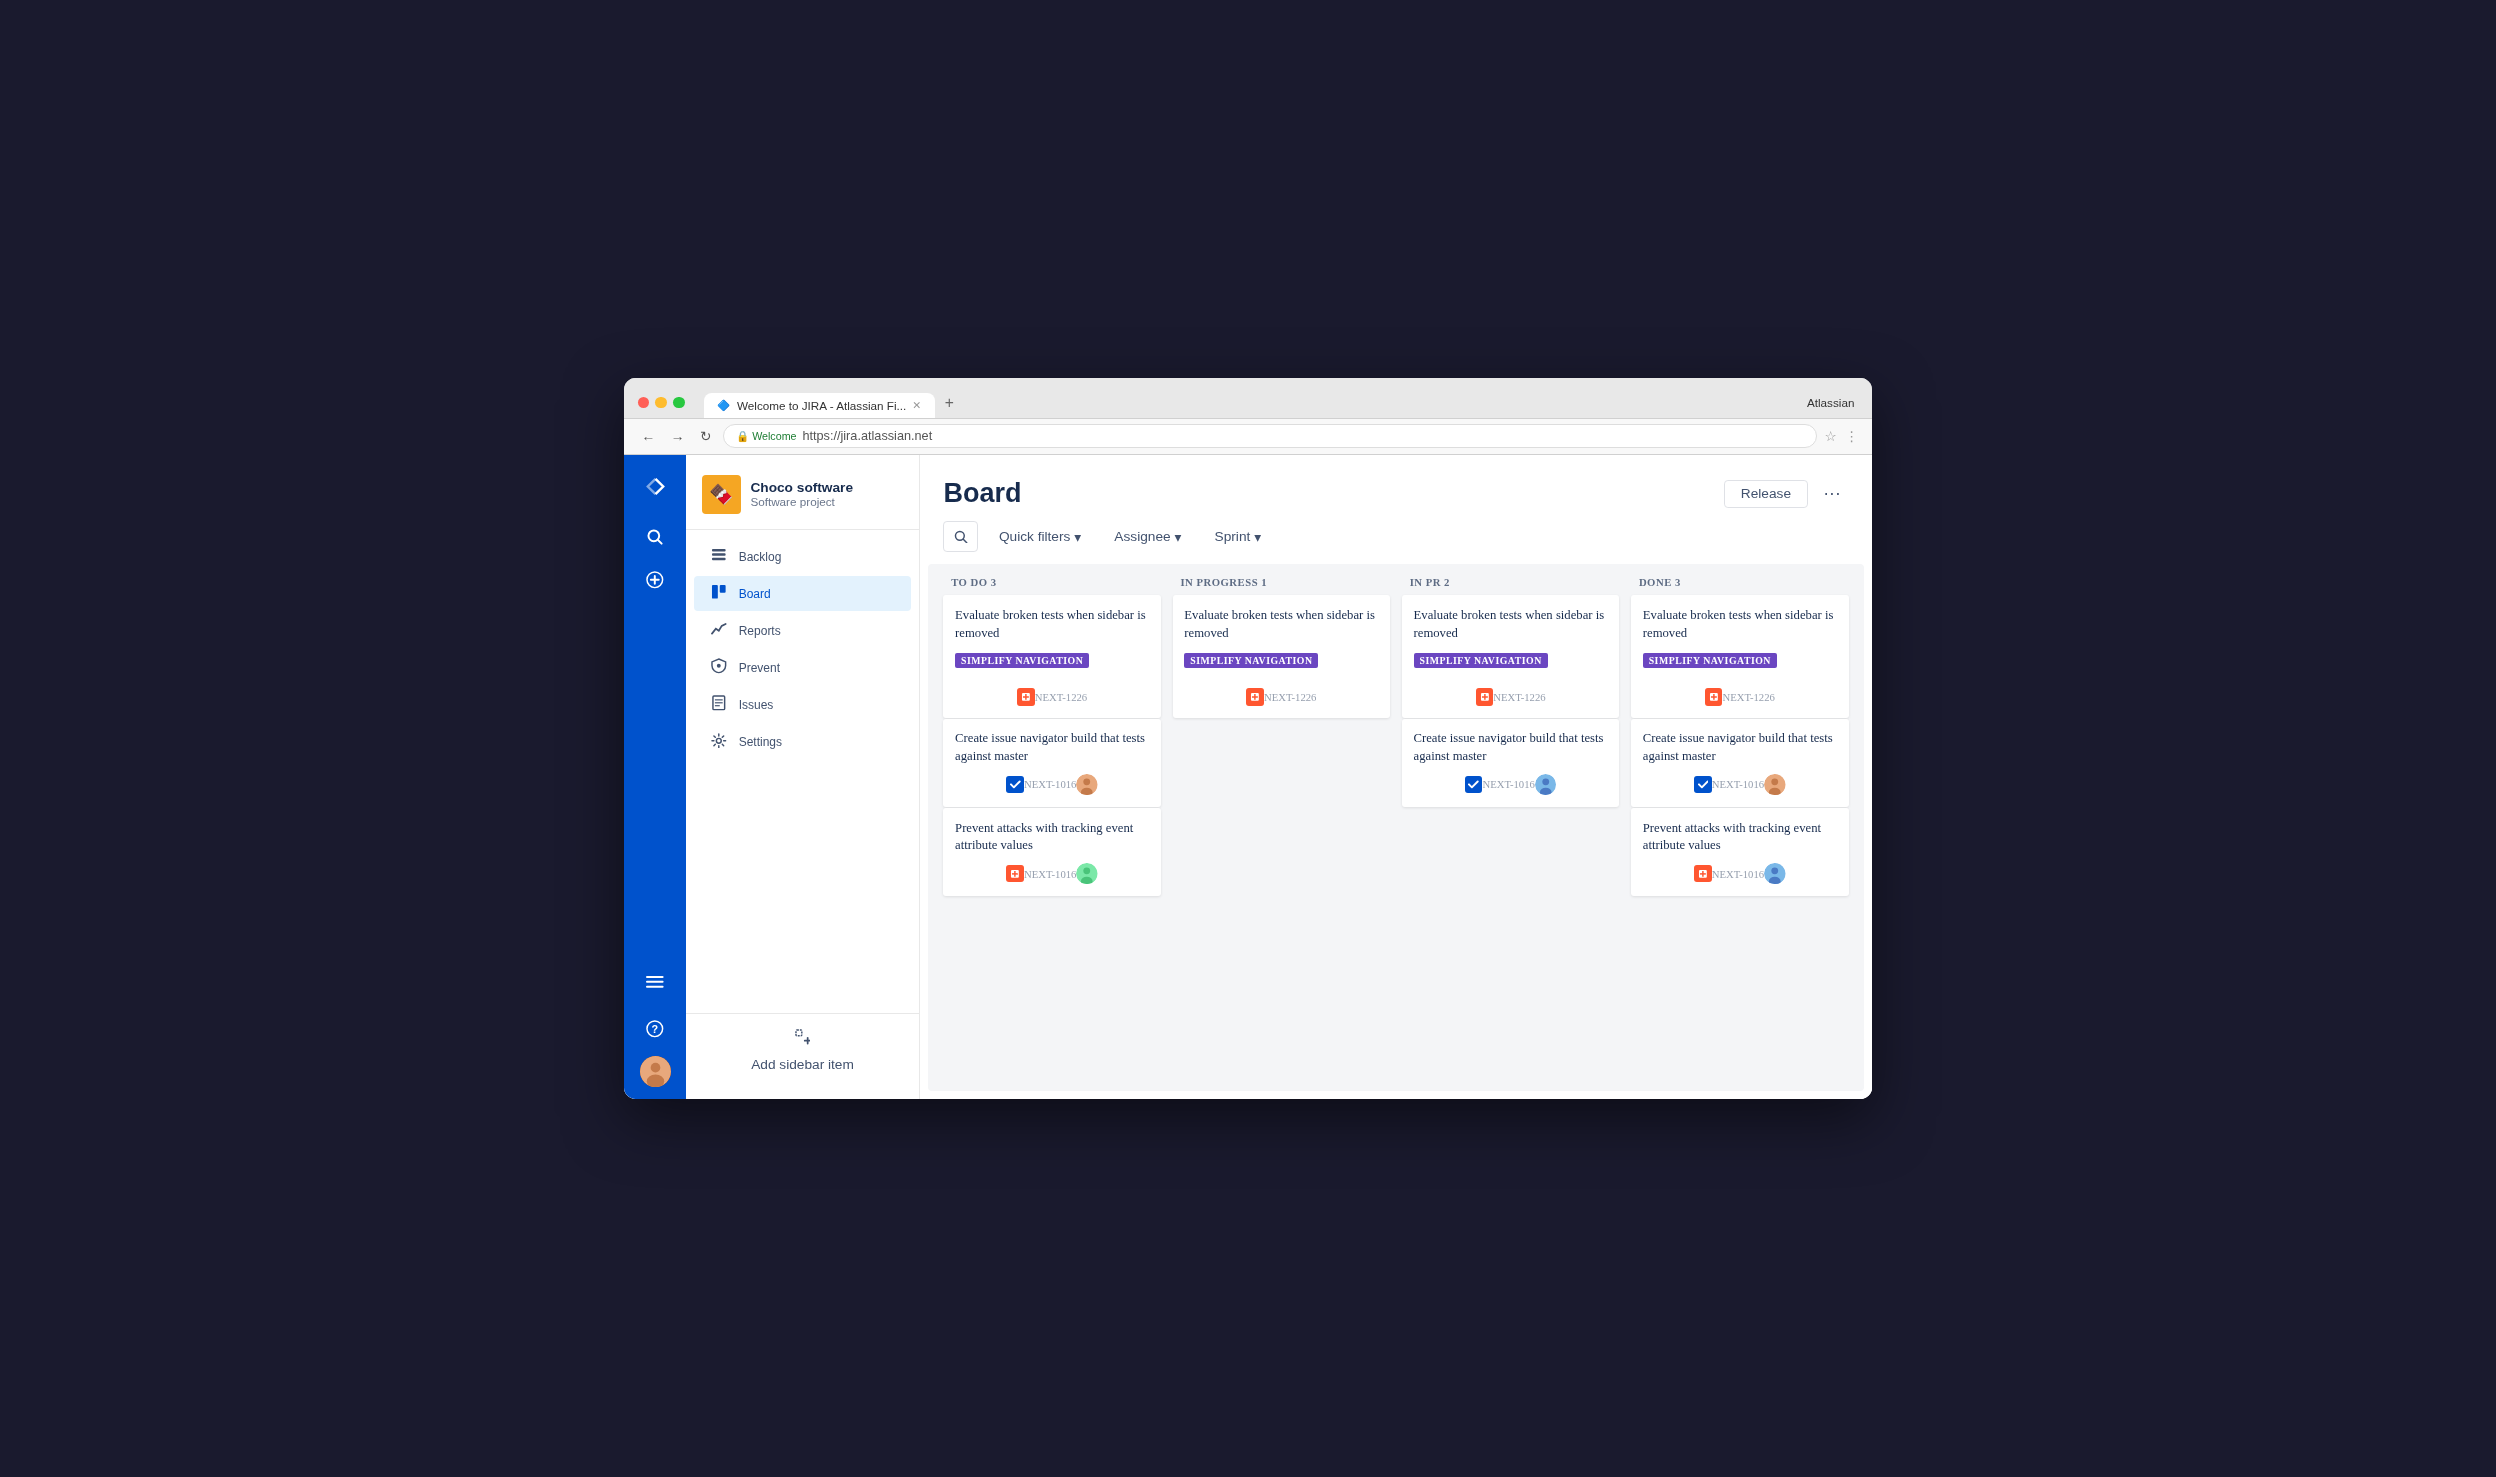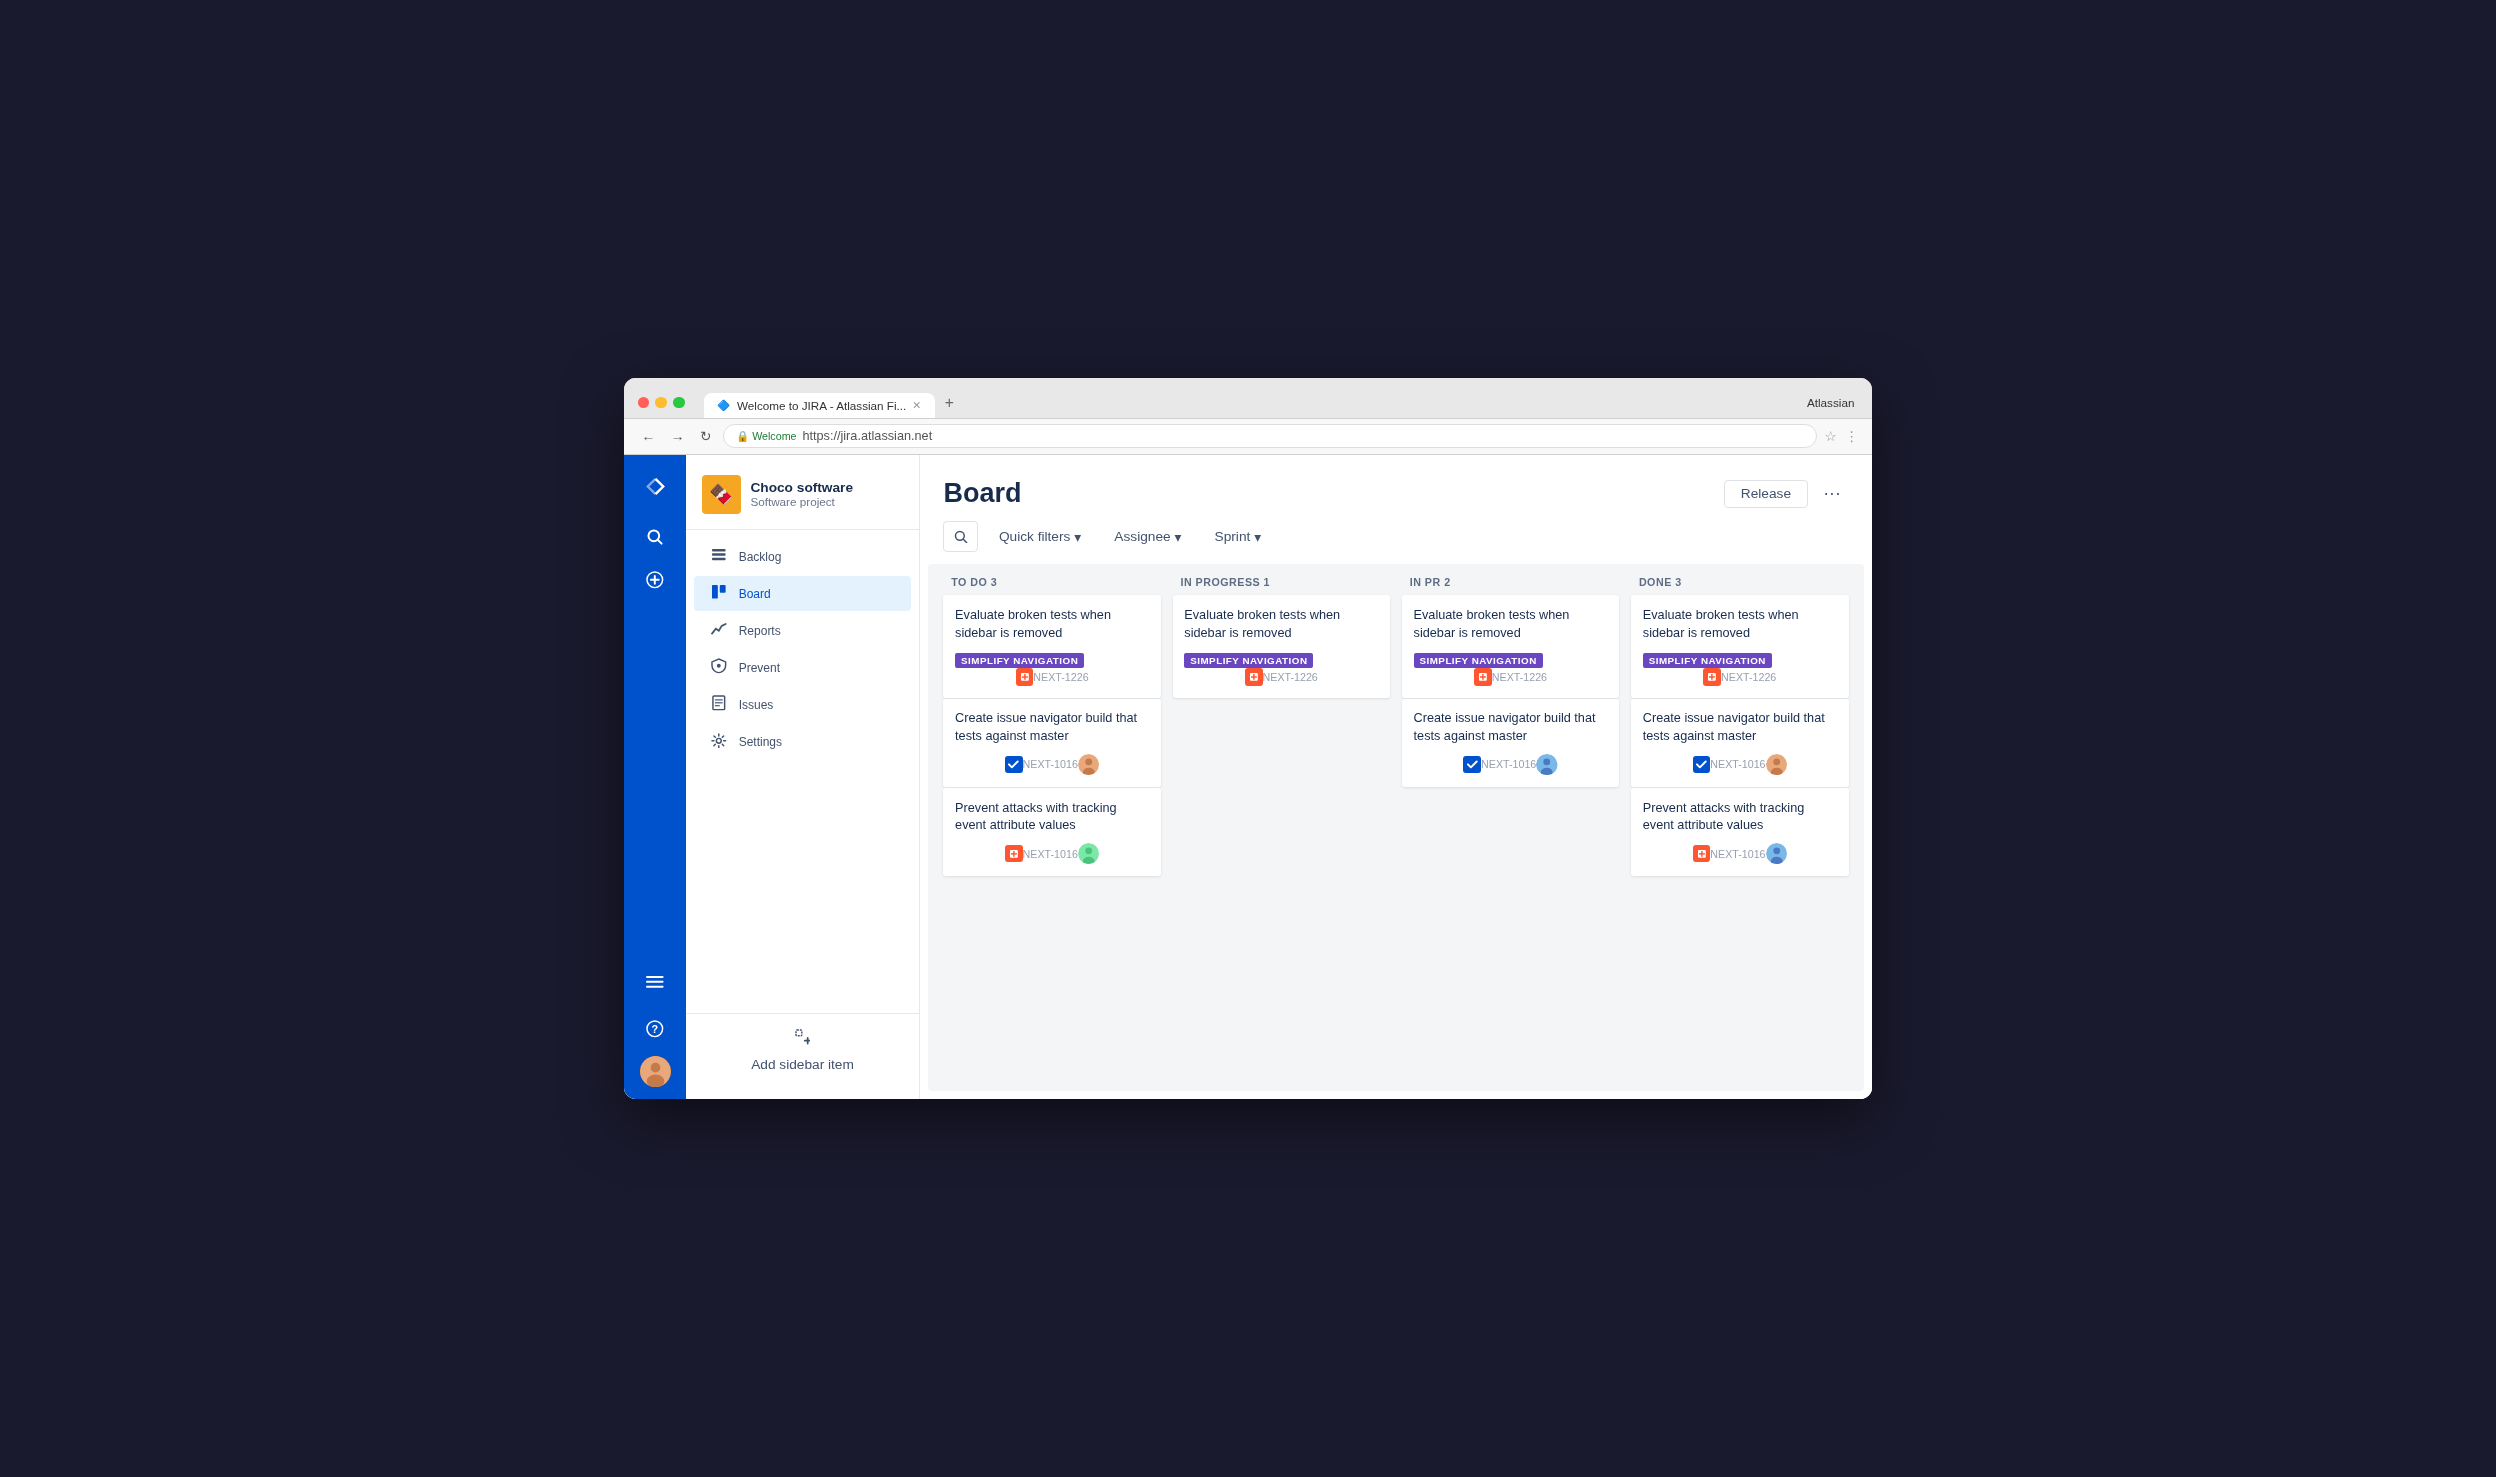--- a/index.html
+++ b/index.html
@@ -294,20 +294,21 @@
     
     .board-body {
       flex: 1;
       padding: 0 15.6px 15.6px;
       display: flex;
       gap: 11.7px;
       overflow-x: auto;
       background: #f4f5f7;
       margin: 0 7.8px 7.8px;
       border-radius: 3.9px;
+      font-family: Liberation Serif, serif;
     }
 
     .board-column {
       flex: 1;
       min-width: 215px;
       max-width: 273px;
       display: flex;
       flex-direction: column;
     }
 
@@ -345,21 +346,21 @@
     .card-tag {
       display: inline-block;
       background: #6b46c1;
       color: #fff;
       font-size: 9.8px;
       font-weight: 700;
       padding: 2px 5.9px;
       border-radius: 2px;
       text-transform: uppercase;
       letter-spacing: 0.5px;
-      margin-bottom: 0;
+      margin-bottom: 20px;
     }
 
     .card-footer {
       display: flex;
       align-items: center;
       justify-content: center;
     }
 
     .card-id {
       font-size: 10.7px;

